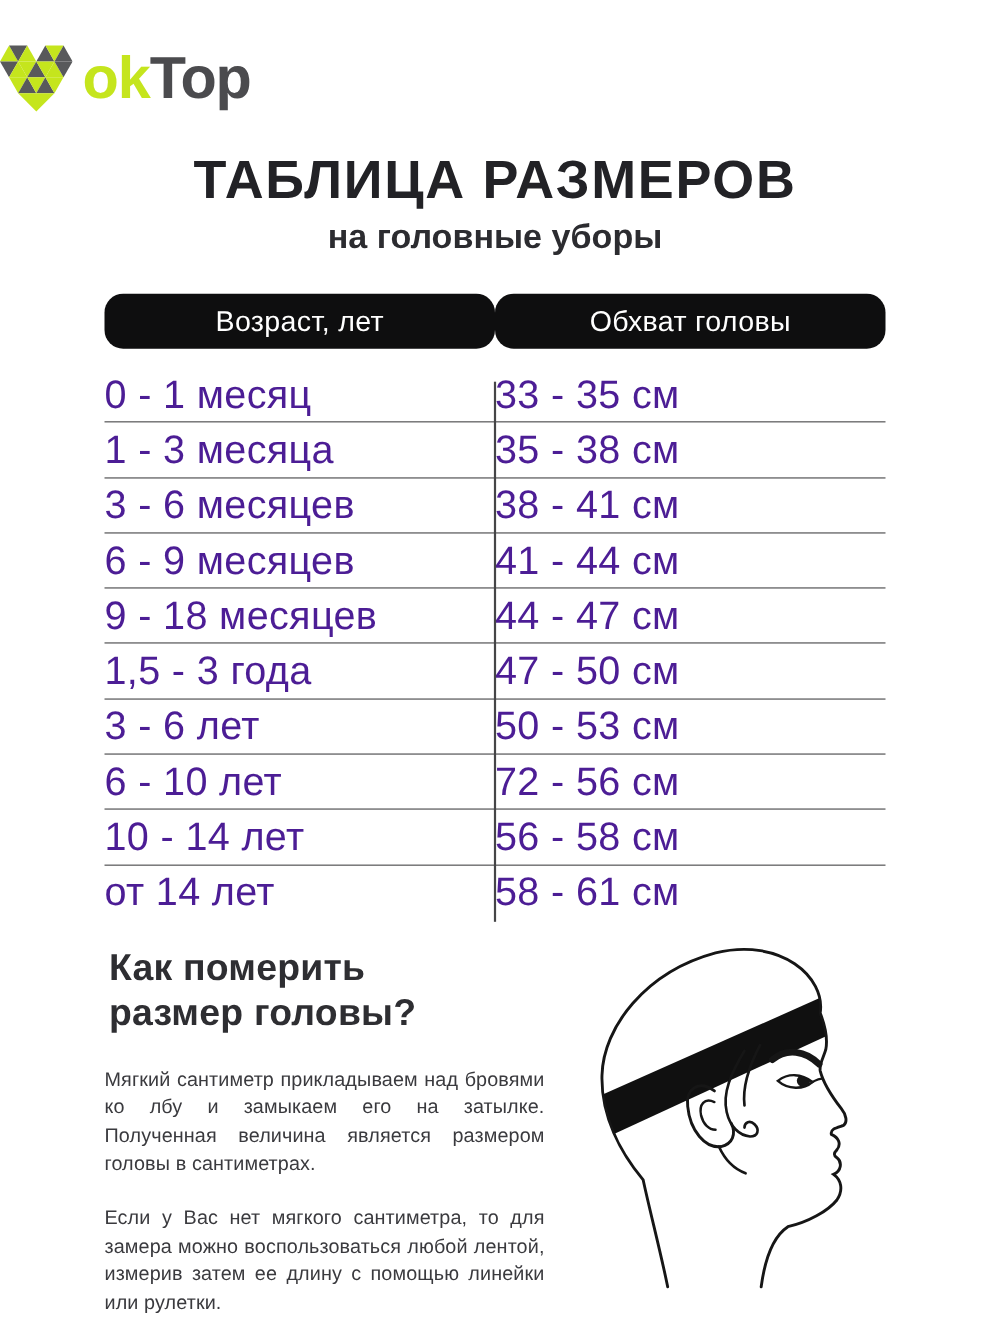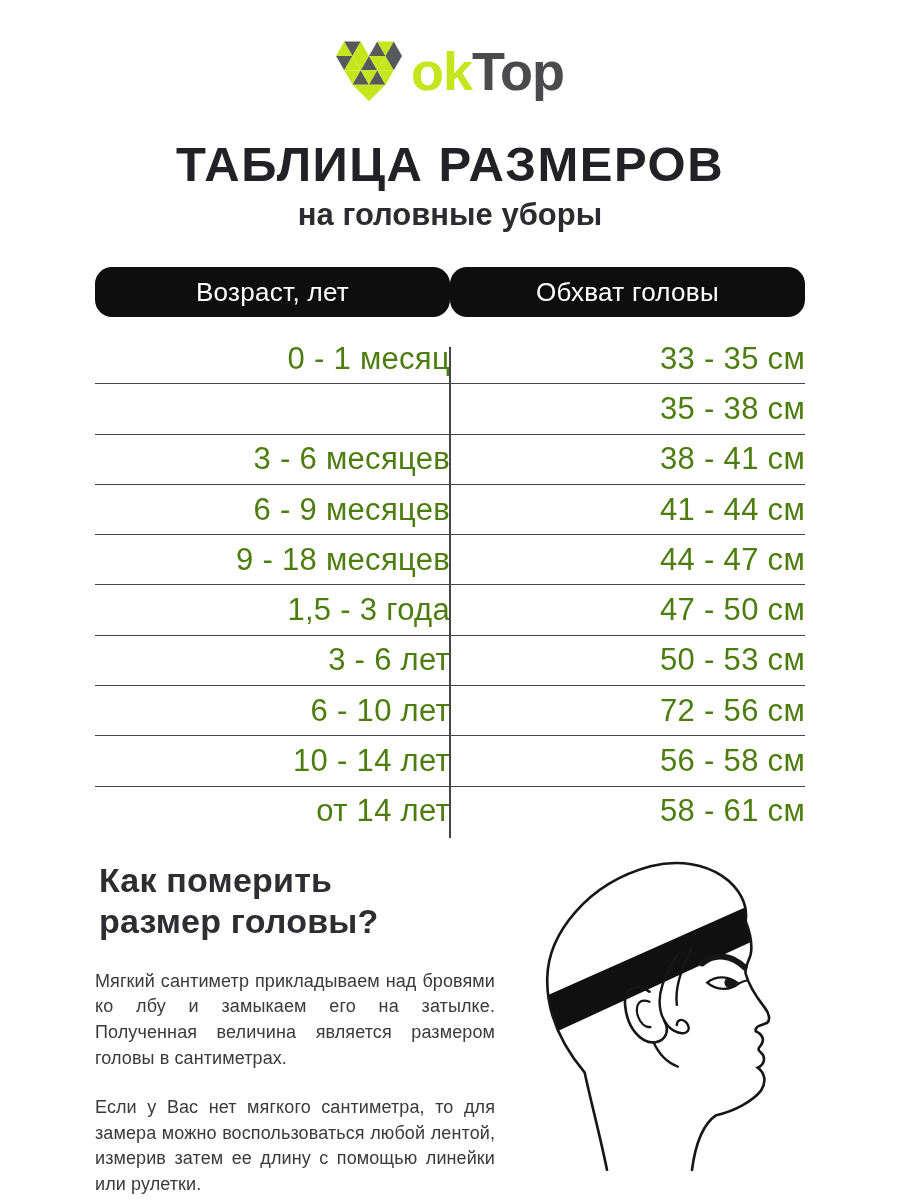--- a/index.html
+++ b/index.html
@@ -1,38 +1,38 @@
 <!DOCTYPE html>
 <html lang="ru"><head>
 <meta charset="utf-8">
 <style>
   html,body{margin:0;padding:0;background:#ffffff;}
   body{width:900px;height:1200px;font-family:"Liberation Sans",sans-serif;color:#232326;}
   .page{position:relative;width:900px;height:1200px;background:#ffffff;overflow:hidden;}
 
   
-  .logo{position:absolute;top:40px;left:0;right:0;display:flex;justify-content:center;align-items:center;gap:9px;}
+  .logo{position:absolute;top:40px;left:0;right:0;display:flex;justify-content:flex-start;align-items:center;gap:9px;}
   .logo-icon svg{display:block;}
   .logo-text{font-size:54px;font-weight:700;line-height:1;letter-spacing:-1px;display:flex;}
   .logo-ok{color:#c5e51d;}
   .logo-top{color:#4b4b4e;}
 
   
   .title{position:absolute;top:136px;left:0;width:100%;text-align:center;font-size:49px;font-weight:800;letter-spacing:1.5px;color:#222226;}
   .subtitle{position:absolute;top:197px;left:0;width:100%;text-align:center;font-size:31px;font-weight:700;color:#2c2c30;}
 
   
   .size-table{position:absolute;top:267px;left:95px;width:710px;}
   .thead{display:flex;}
   .pill{flex:1;height:50px;background:#0e0e0f;border-radius:17px;color:#ffffff;display:flex;align-items:center;justify-content:center;font-size:26px;font-weight:500;letter-spacing:0.3px;}
   .tbody{position:relative;margin-top:17px;}
   .vline{position:absolute;left:50%;top:13px;bottom:-2px;width:2px;margin-left:-1px;background:#454547;}
   .trow{display:flex;height:49.3px;align-items:center;}
   .trow + .trow{border-top:1.5px solid #454547;}
-  .cell{flex:1;text-align:right;font-size:31px;color:#4d7c0f;letter-spacing:0.3px;}
+  .cell{flex:1;text-align:left;font-size:36px;color:#4c1d95;letter-spacing:0.3px;}
 
   
   .howto{position:absolute;top:860px;left:95px;width:400px;}
   .howto-heading{font-size:34px;font-weight:600;line-height:1.22;color:#2e2e32;margin:0 0 26px 4px;width:320px;letter-spacing:0.2px;}
   .howto-par{font-size:18px;line-height:1.42;color:#3a3a3e;text-align:justify;margin:0 0 24px 0;letter-spacing:0.1px;}
 
   .head-illustration{position:absolute;top:848px;left:536px;width:314px;height:336px;}
 </style>
 </head>
 <body>
@@ -81,20 +81,21 @@
       <div class="pill">Возраст, лет</div>
       <div class="pill">Обхват головы</div>
     </div>
     <div class="tbody">
       <div class="vline"></div>
       <div class="trow">
         <div class="cell">0 - 1 месяц</div>
         <div class="cell">33 - 35 см</div>
       </div>
       <div class="trow">
+        <div class="cell">1 - 3 месяца</div>
         <div class="cell">35 - 38 см</div>
       </div>
       <div class="trow">
         <div class="cell">3 - 6 месяцев</div>
         <div class="cell">38 - 41 см</div>
       </div>
       <div class="trow">
         <div class="cell">6 - 9 месяцев</div>
         <div class="cell">41 - 44 см</div>
       </div>

